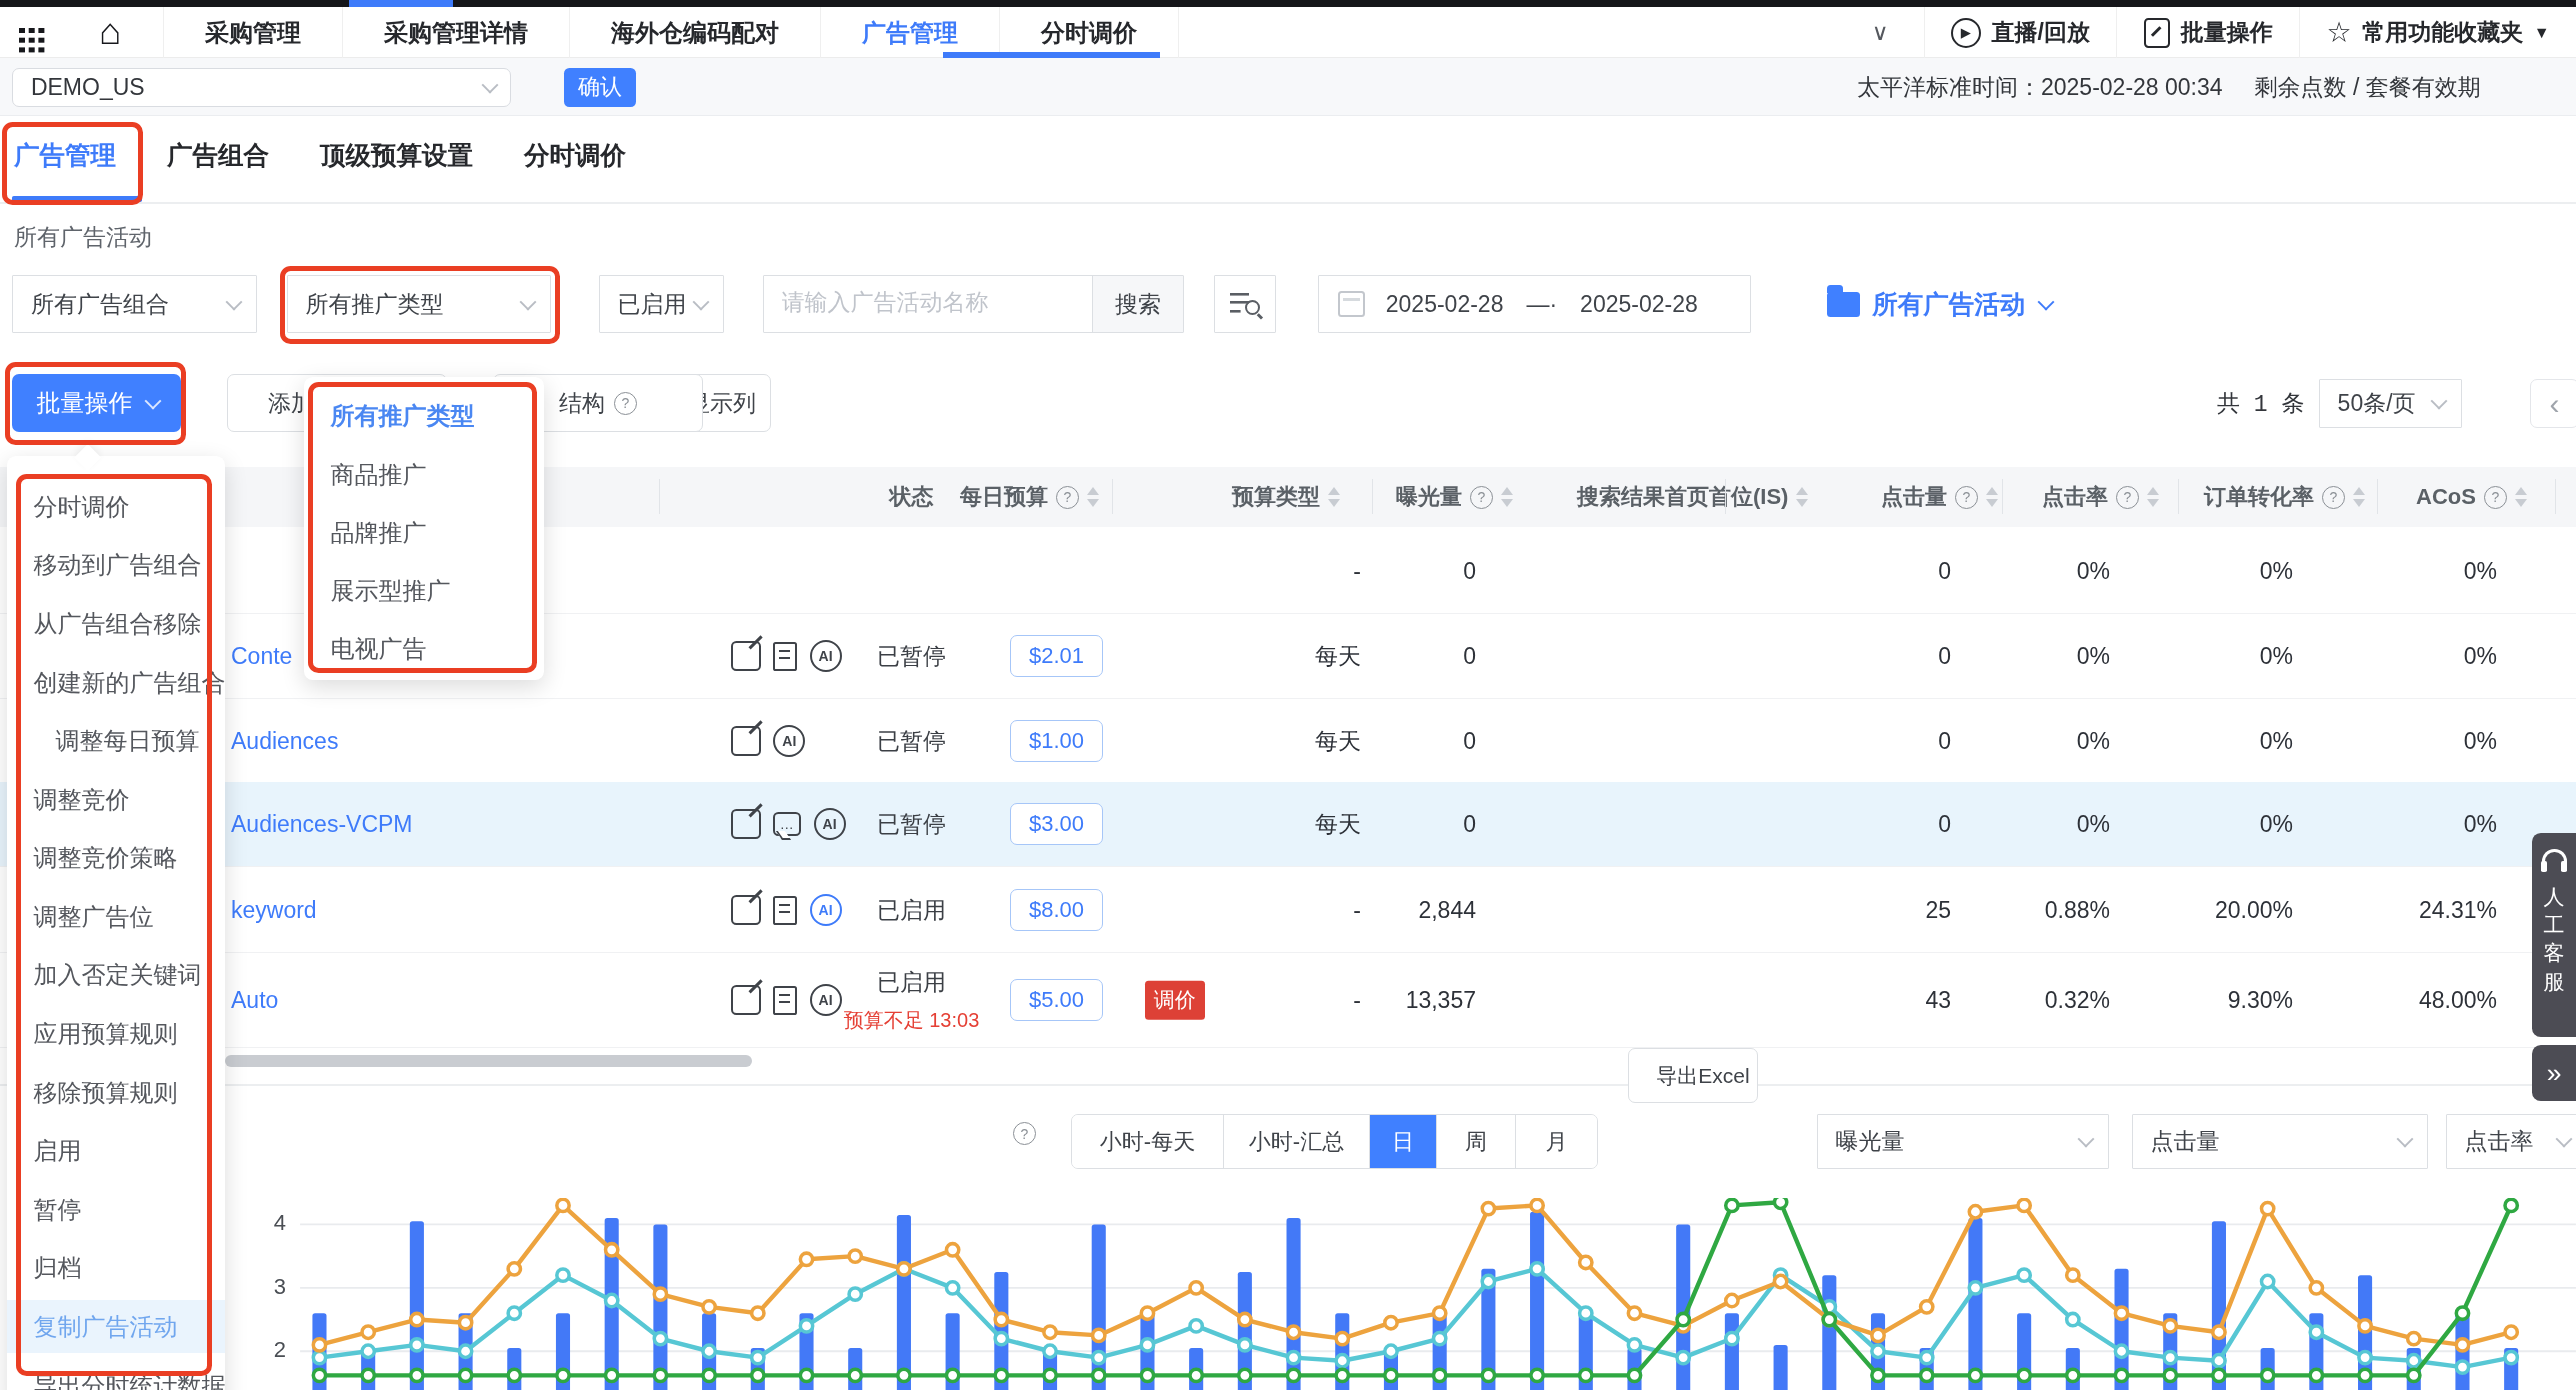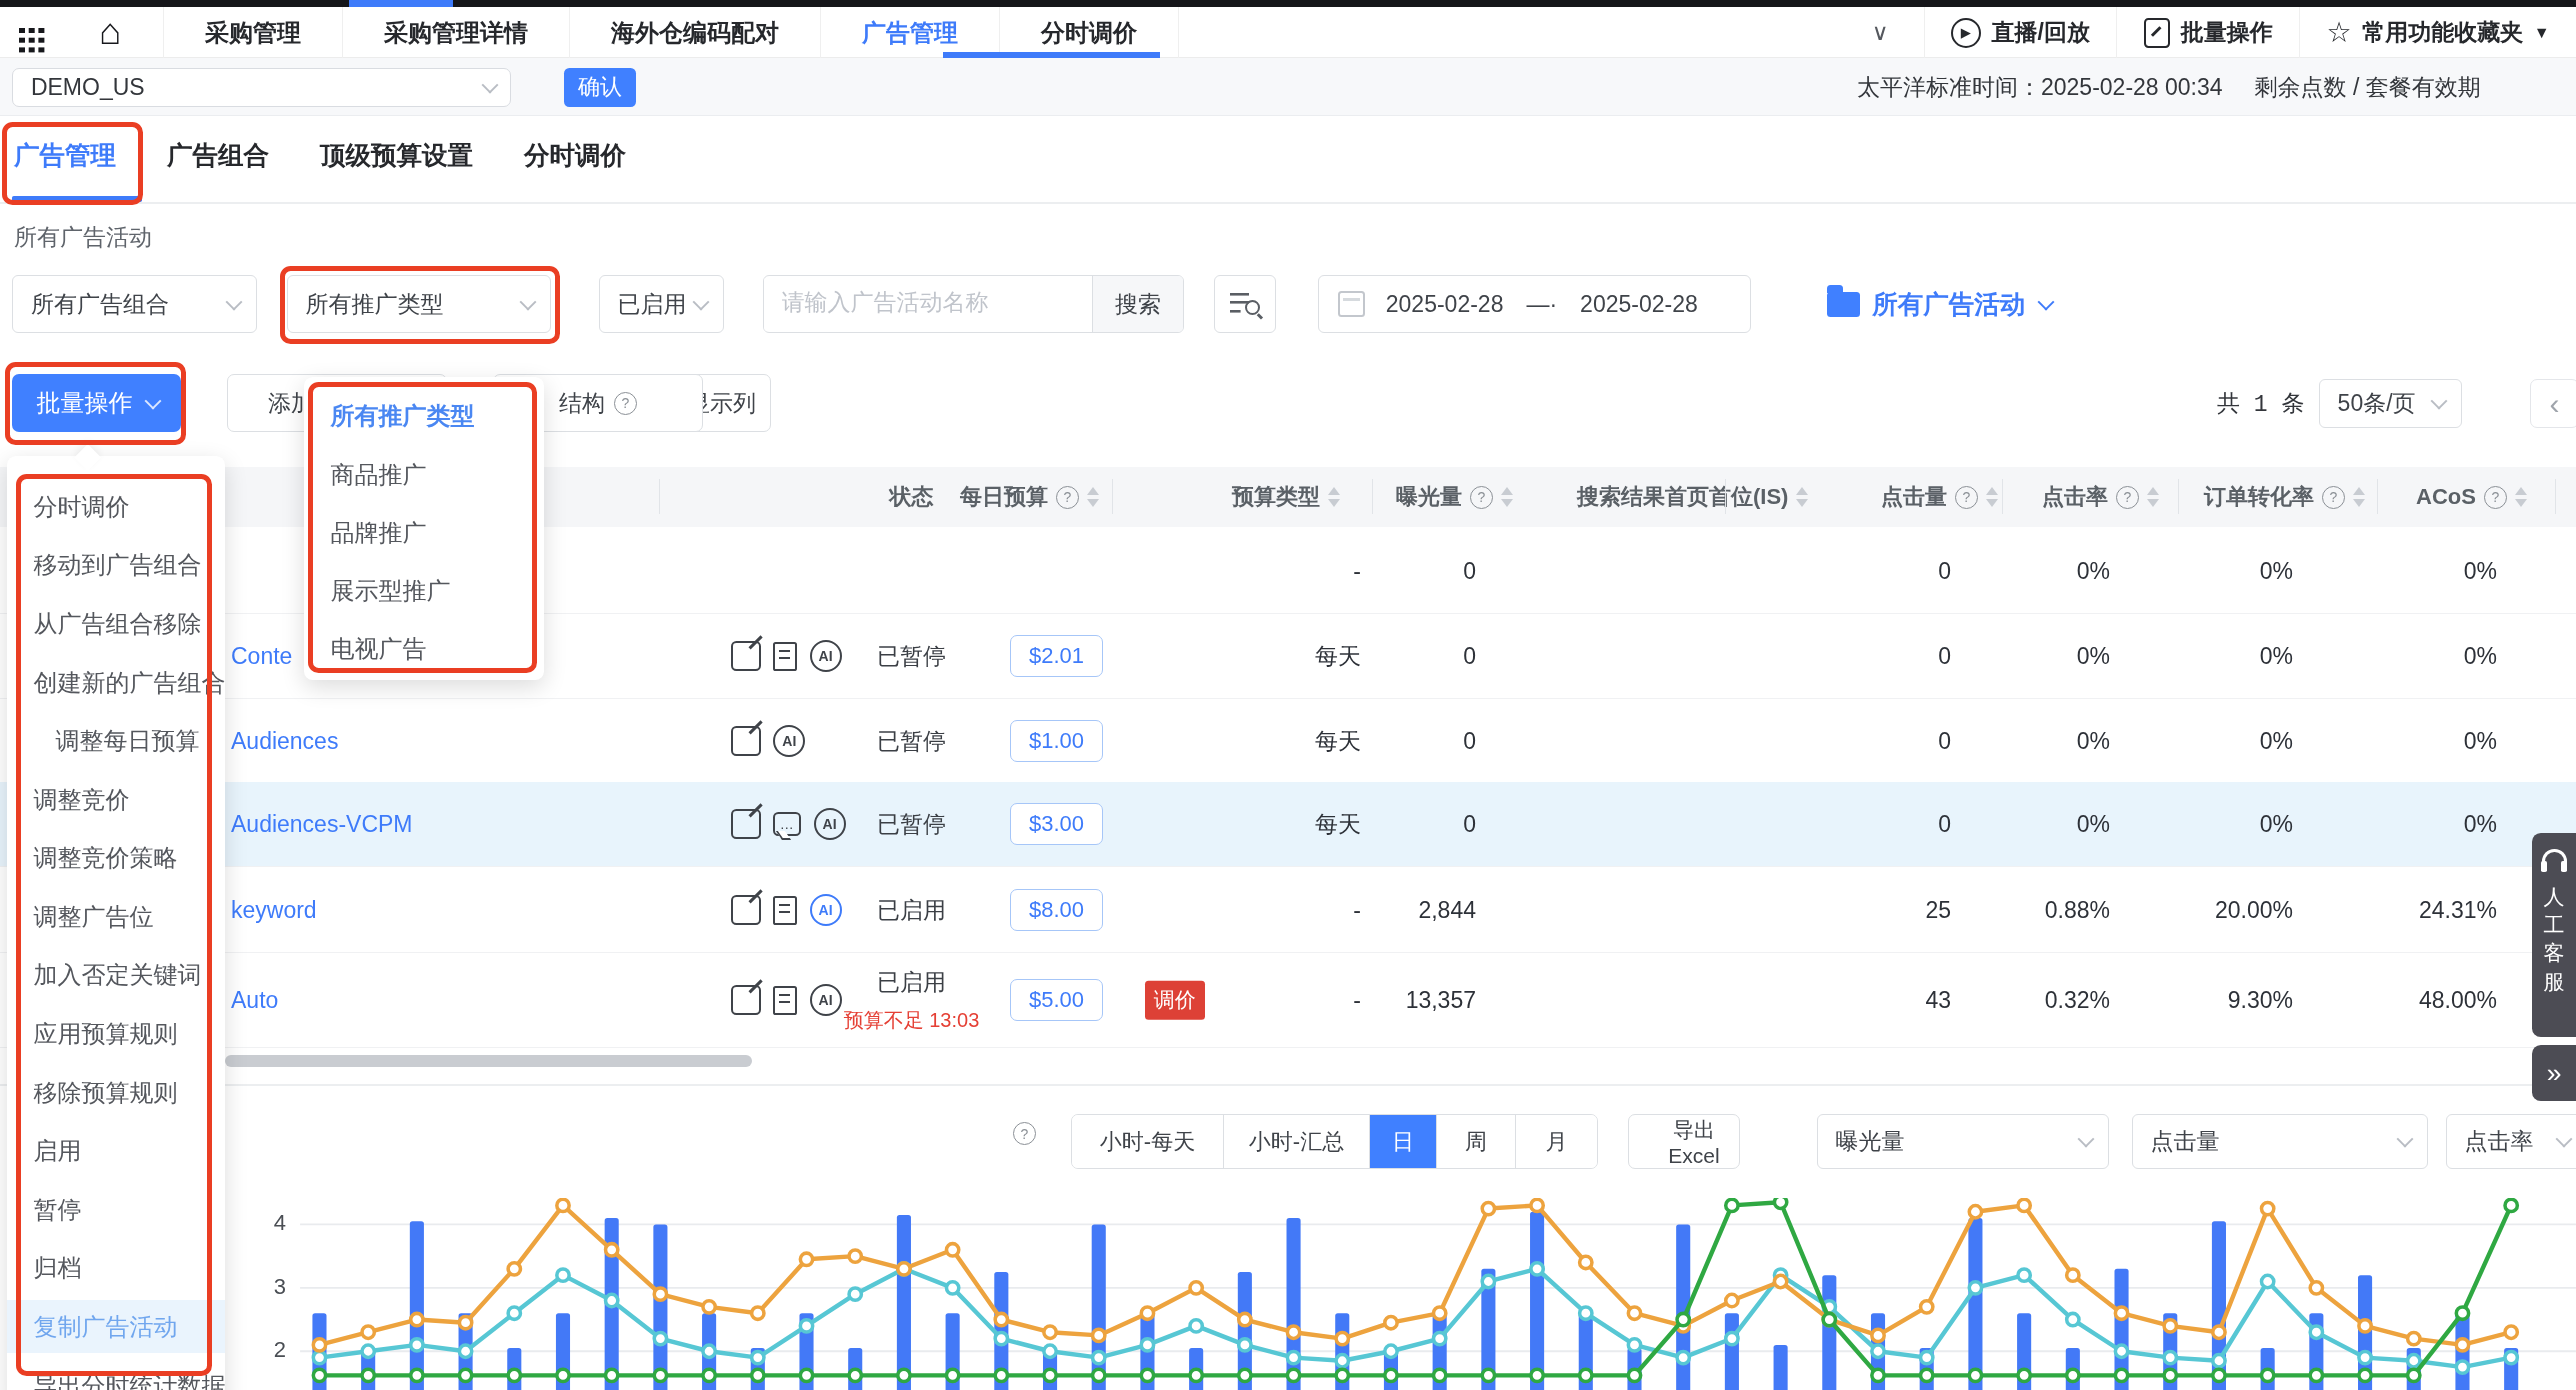--- a/index.html
+++ b/index.html
@@ -40,21 +40,21 @@
   
   .page-tabs { top:116px; left:0; width:2576px; height:86px; background:#fff; }
   .page-tabs .wrap { position:absolute; left:14px; top:0; display:flex; gap:51px; height:79px; align-items:center; }
   .page-tab { font-size:25.5px; font-weight:600; color:#26282c; white-space:nowrap; }
   .page-tab.active { color:#3e7bfa; }
   .tab-underline { top:196px; left:12.3px; width:130px; height:6.2px; background:#3e7bfa; border-radius:1.8px; }
   .tabs-divider { top:202px; left:0; width:2576px; height:1.8px; background:#eceef0; }
   .page-title { top:222px; left:14px; font-size:23px; color:#5f646b; }
 
   
-  .ctl { position:absolute; height:58px; background:#fff; border:0.9px solid #dcdfe3; border-radius:6px; display:flex; align-items:center; font-size:23px; color:#3f4349; }
+  .ctl { position:absolute; height:58px; background:#fff; border:0.9px solid #dcdfe3; border-radius:1px; display:flex; align-items:center; font-size:23px; color:#3f4349; }
   .ctl .lbl { padding:0 17.6px; white-space:nowrap; }
   .chevron { width:12.3px; height:12.3px; border-right:2.6px solid #b9bdc4; border-bottom:2.6px solid #b9bdc4; transform:rotate(45deg) translateY(-2.6px); display:inline-block; }
   .sel-portfolio { left:12.3px; top:275px; width:245px; }
   .sel-type { left:287px; top:275px; width:264px; }
   .sel-status { left:599px; top:275px; width:125px; }
   .ctl .chev-right { position:absolute; right:17.6px; }
   .search-wrap { left:763px; top:275px; width:421px; padding:0; overflow:hidden; }
   .search-wrap input { border:none; outline:none; width:328px; height:53px; padding:0 17.6px; font-size:23px; font-family:Liberation Mono, monospace; color:#3f4349; }
   .search-wrap input::placeholder { color:#c0c4cb; }
   .search-btn { width:92px; height:58px; border-left:0.9px solid #dcdfe3; background:#f6f7f9; display:flex; align-items:center; justify-content:center; font-size:23px; color:#3f4349; }
@@ -117,21 +117,21 @@
   .h-scrollbar { top:1055px; left:225px; width:527px; height:12.3px; background:#c9ccd1; border-radius:6.2px; }
   .section-divider { top:1084px; left:0; width:2576px; height:1.8px; background:#eceef0; }
 
   
   .chart-title { top:1117px; left:173px; font-size:26.4px; font-weight:700; color:#17181c; }
   .chart-help { top:1122px; left:1013px; }
   .range-group { top:1114px; left:1071px; height:55px; display:flex; border:0.9px solid #dcdfe3; border-radius:7px; overflow:hidden; }
   .range-seg { height:53px; display:flex; align-items:center; justify-content:center; font-size:22px; color:#3f4349; border-right:0.9px solid #dcdfe3; background:#fff; white-space:nowrap; }
   .range-seg:last-child { border-right:none; }
   .range-seg.active { background:#4080ff; color:#fff; }
-  .btn-export { left:1628px; top:1114px; width:112px; height:55px; font-size:21px;padding-left:20px; }
+  .btn-export { left:1628px; top:1048px; width:130px; height:55px; font-size:21px;padding-left:20px; }
   .metric-sel { top:1114px; height:55px; }
 
   
   .ytick { position:absolute; width:35px; text-align:right; font-size:22px; color:#4a4e54; }
   .chart-svg { position:absolute; left:300px; top:1198px; }
 
   
   .type-panel { left:304px; top:377px; width:240px; height:303px; background:#fff; border-radius:8.8px; box-shadow:0 7px 23px rgba(0,0,0,.14); z-index:20; }
   .type-item { position:absolute; left:26.4px; height:39px; display:flex; align-items:center; font-size:24px; color:#54575d; white-space:nowrap; }
   .type-item.active { color:#4a87f2; font-weight:600; }

